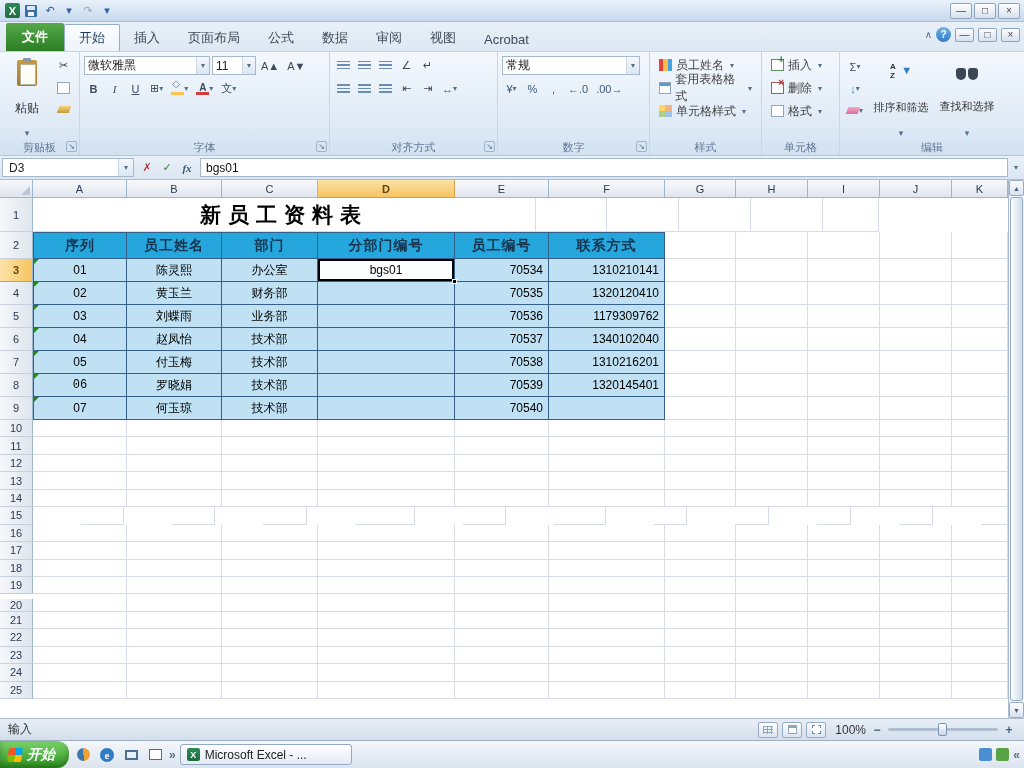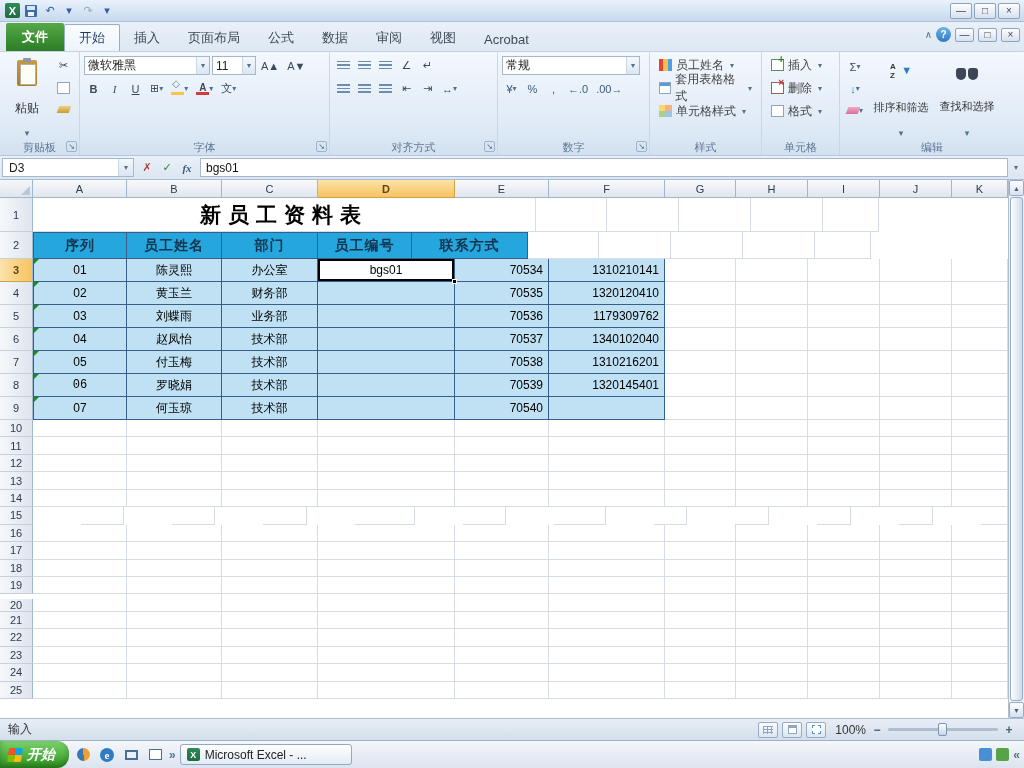--- a/index.html
+++ b/index.html
@@ -432,20 +432,21 @@
             <div class="cell" style="width: 72px;"></div>
             <div class="cell" style="width: 72px;"></div>
             <div class="cell" style="width: 72px;"></div>
             <div class="cell" style="width: 56px;"></div>
           </div>
           <div class="grow" style="height: 27px;">
             <div class="rowh">2</div>
             <div class="cell th tleft" style="width: 94px;">序列</div>
             <div class="cell th" style="width: 95px;">员工姓名</div>
             <div class="cell th" style="width: 96px;">部门</div>
+            <div class="cell th" style="width: 137px;">分部门编号</div>
             <div class="cell th" style="width: 94px;">员工编号</div>
             <div class="cell th" style="width: 116px;">联系方式</div>
             <div class="cell" style="width: 71px;"></div>
             <div class="cell" style="width: 72px;"></div>
             <div class="cell" style="width: 72px;"></div>
             <div class="cell" style="width: 72px;"></div>
             <div class="cell" style="width: 56px;"></div>
           </div>
           <div class="grow" style="height: 23px;">
             <div class="rowh sel">3</div>

